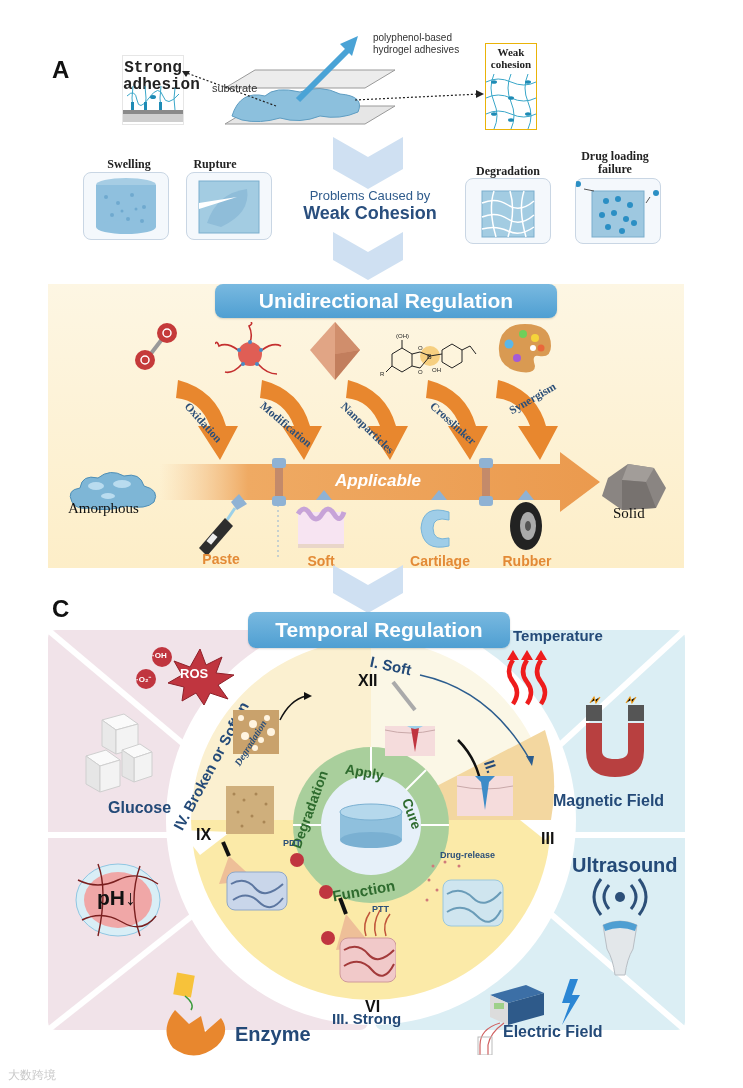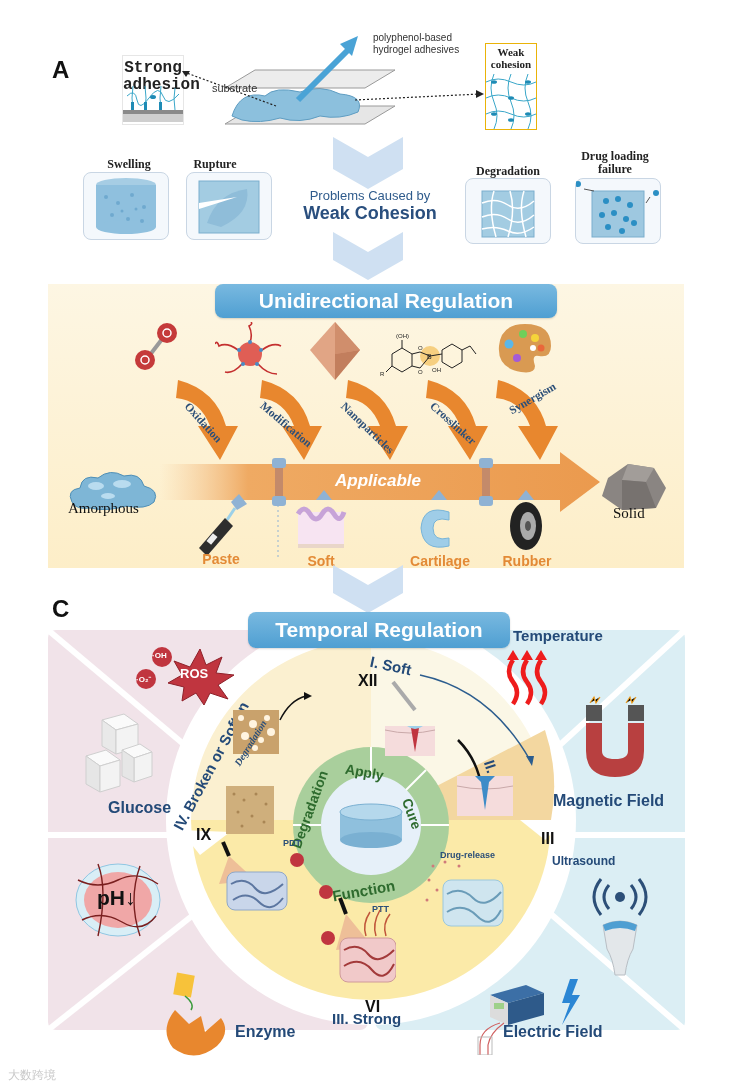--- a/index.html
+++ b/index.html
@@ -391,21 +391,21 @@
       <path d="M72 6 Q60 40 72 76"></path>
     </g>
 </svg>
 <div class="abs" style="left:97px;top:886px;font-size:21px;font-weight:bold;color:#111;">pH↓</div>
 
 <svg class="abs" style="left:155px;top:970px;" width="80" height="90">
   <rect x="20" y="4" width="18" height="22" fill="#f7c23a" transform="rotate(10 29 15)"></rect>
   <path d="M30 26 Q40 34 36 40" stroke="#3a9a3a" stroke-width="1.5" fill="none"></path>
   <path d="M20 40 Q4 60 18 78 Q40 94 62 76 Q76 62 66 48 L50 62 L46 46 L34 54 Z" fill="#e8872e"></path>
 </svg>
-<div class="abs navy" style="left:235px;top:1023px;font-size:16px;">Enzyme</div>
+<div class="abs navy" style="left:235px;top:1023px;font-size:20px;">Enzyme</div>
 
 <div class="abs navy" style="left:513px;top:627px;font-size:15px;">Temperature</div>
 <svg class="abs" style="left:503px;top:648px;" width="50" height="60">
   <g stroke="#ee1c1c" stroke-width="4.5" fill="none">
       <path d="M10 12 Q2 24 10 34 T10 56"></path>
       <path d="M24 12 Q16 24 24 34 T24 56"></path>
       <path d="M38 12 Q30 24 38 34 T38 56"></path>
     </g>
   <g fill="#ee1c1c">
       <polygon points="10,2 16,12 4,12"></polygon>
@@ -418,21 +418,21 @@
   <g stroke="#f0a020" stroke-width="1.2">
       <path d="M10 8 L14 2 L16 8 L20 2"></path>
       <path d="M46 8 L50 2 L52 8 L56 2"></path>
     </g>
   <rect x="6" y="10" width="16" height="16" fill="#555"></rect>
   <rect x="48" y="10" width="16" height="16" fill="#555"></rect>
   <path d="M6 28 L22 28 L22 56 Q22 64 35 64 Q48 64 48 56 L48 28 L64 28 L64 56 Q64 82 35 82 Q6 82 6 56 Z" fill="#b84040"></path>
 </svg>
 <div class="abs navy" style="left:553px;top:792px;font-size:16px;">Magnetic Field</div>
 
-<div class="abs navy" style="left:552px;top:854px;font-size:12px;">Ultrasound</div>
+<div class="abs navy" style="left:572px;top:854px;font-size:20px;">Ultrasound</div>
 <svg class="abs" style="left:585px;top:875px;" width="70" height="110">
   <g stroke="#2c4f78" stroke-width="3" fill="none">
       <path d="M24 10 Q14 22 24 34"></path>
       <path d="M16 4 Q2 22 16 40"></path>
       <path d="M46 10 Q56 22 46 34"></path>
       <path d="M54 4 Q68 22 54 40"></path>
     </g>
   <circle cx="35" cy="22" r="5" fill="#2c4f78"></circle>
   <path d="M18 50 Q35 42 52 50 L48 74 Q42 84 40 100 L30 100 Q28 84 22 74 Z" fill="#e3e7ea" stroke="#b8bec4"></path>
   <path d="M18 50 Q35 42 52 50 L50 56 Q35 50 20 56 Z" fill="#4f9fd2"></path>

